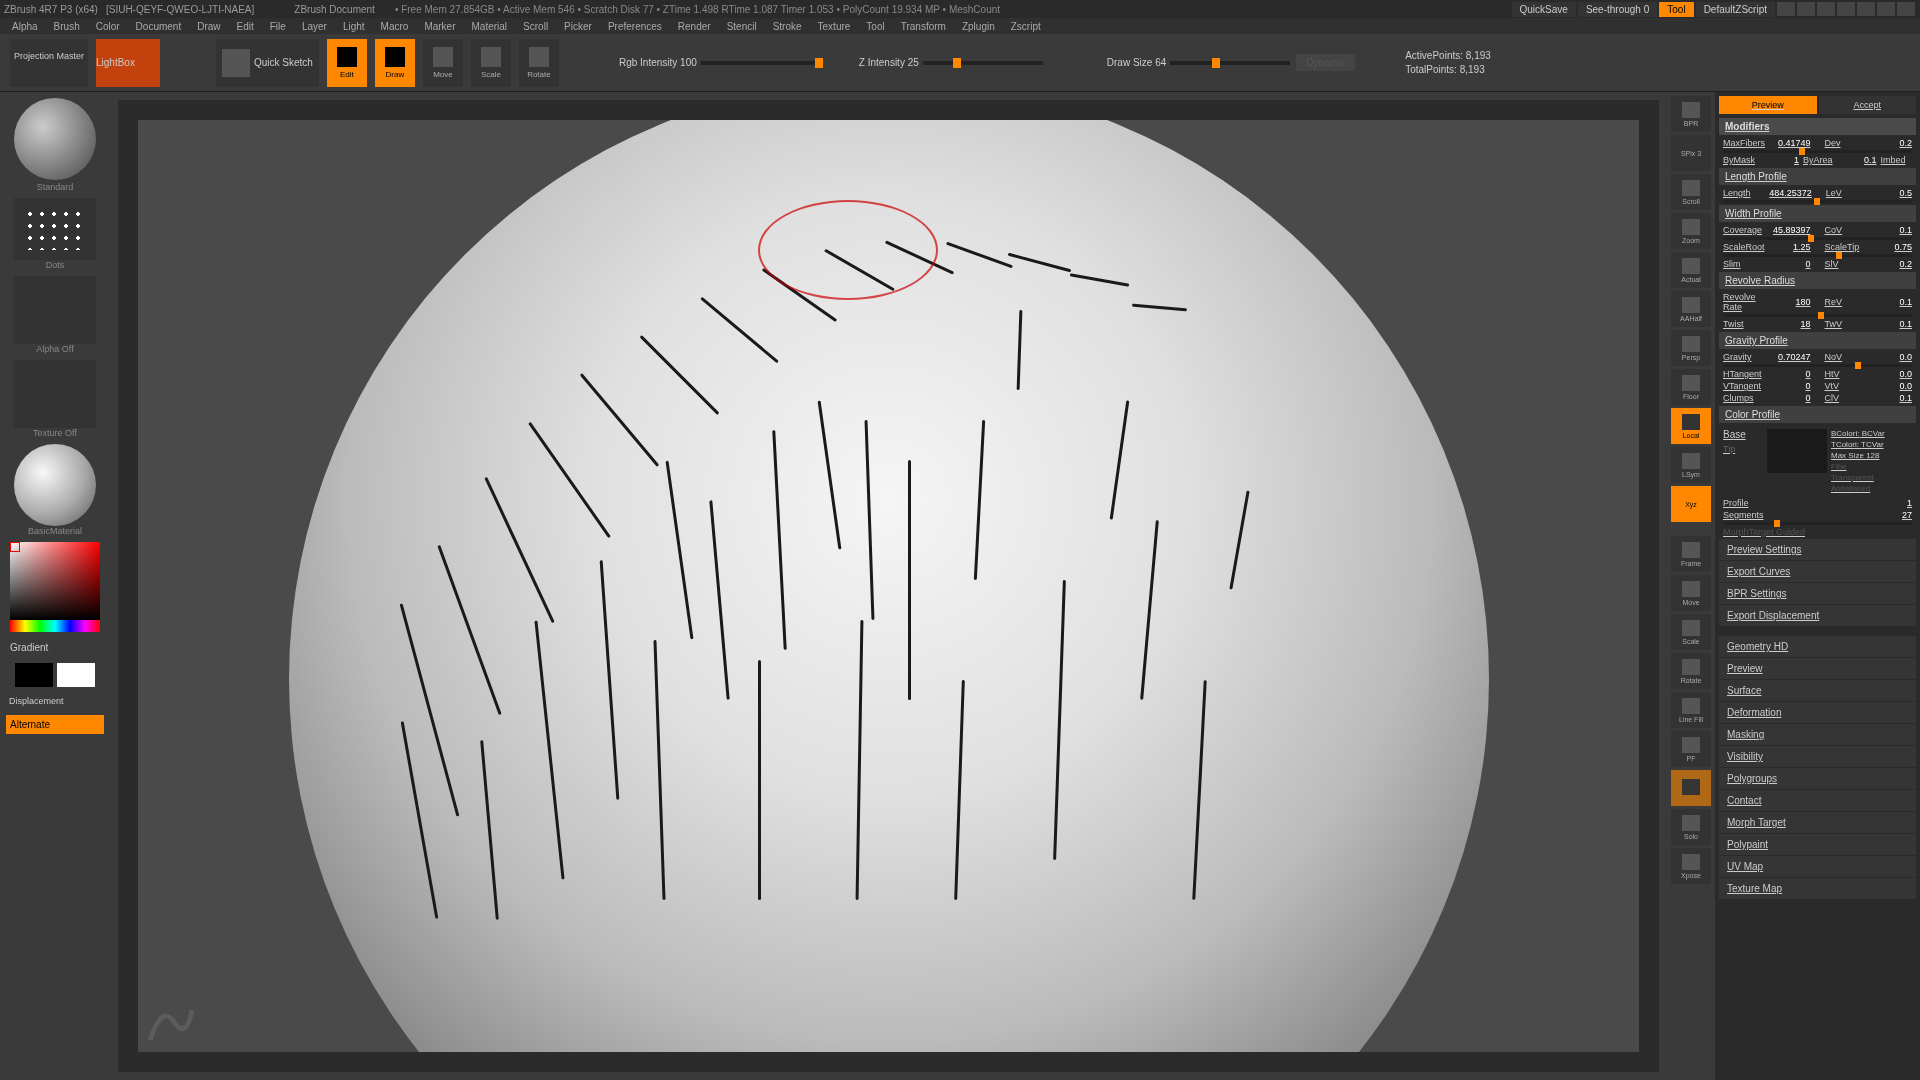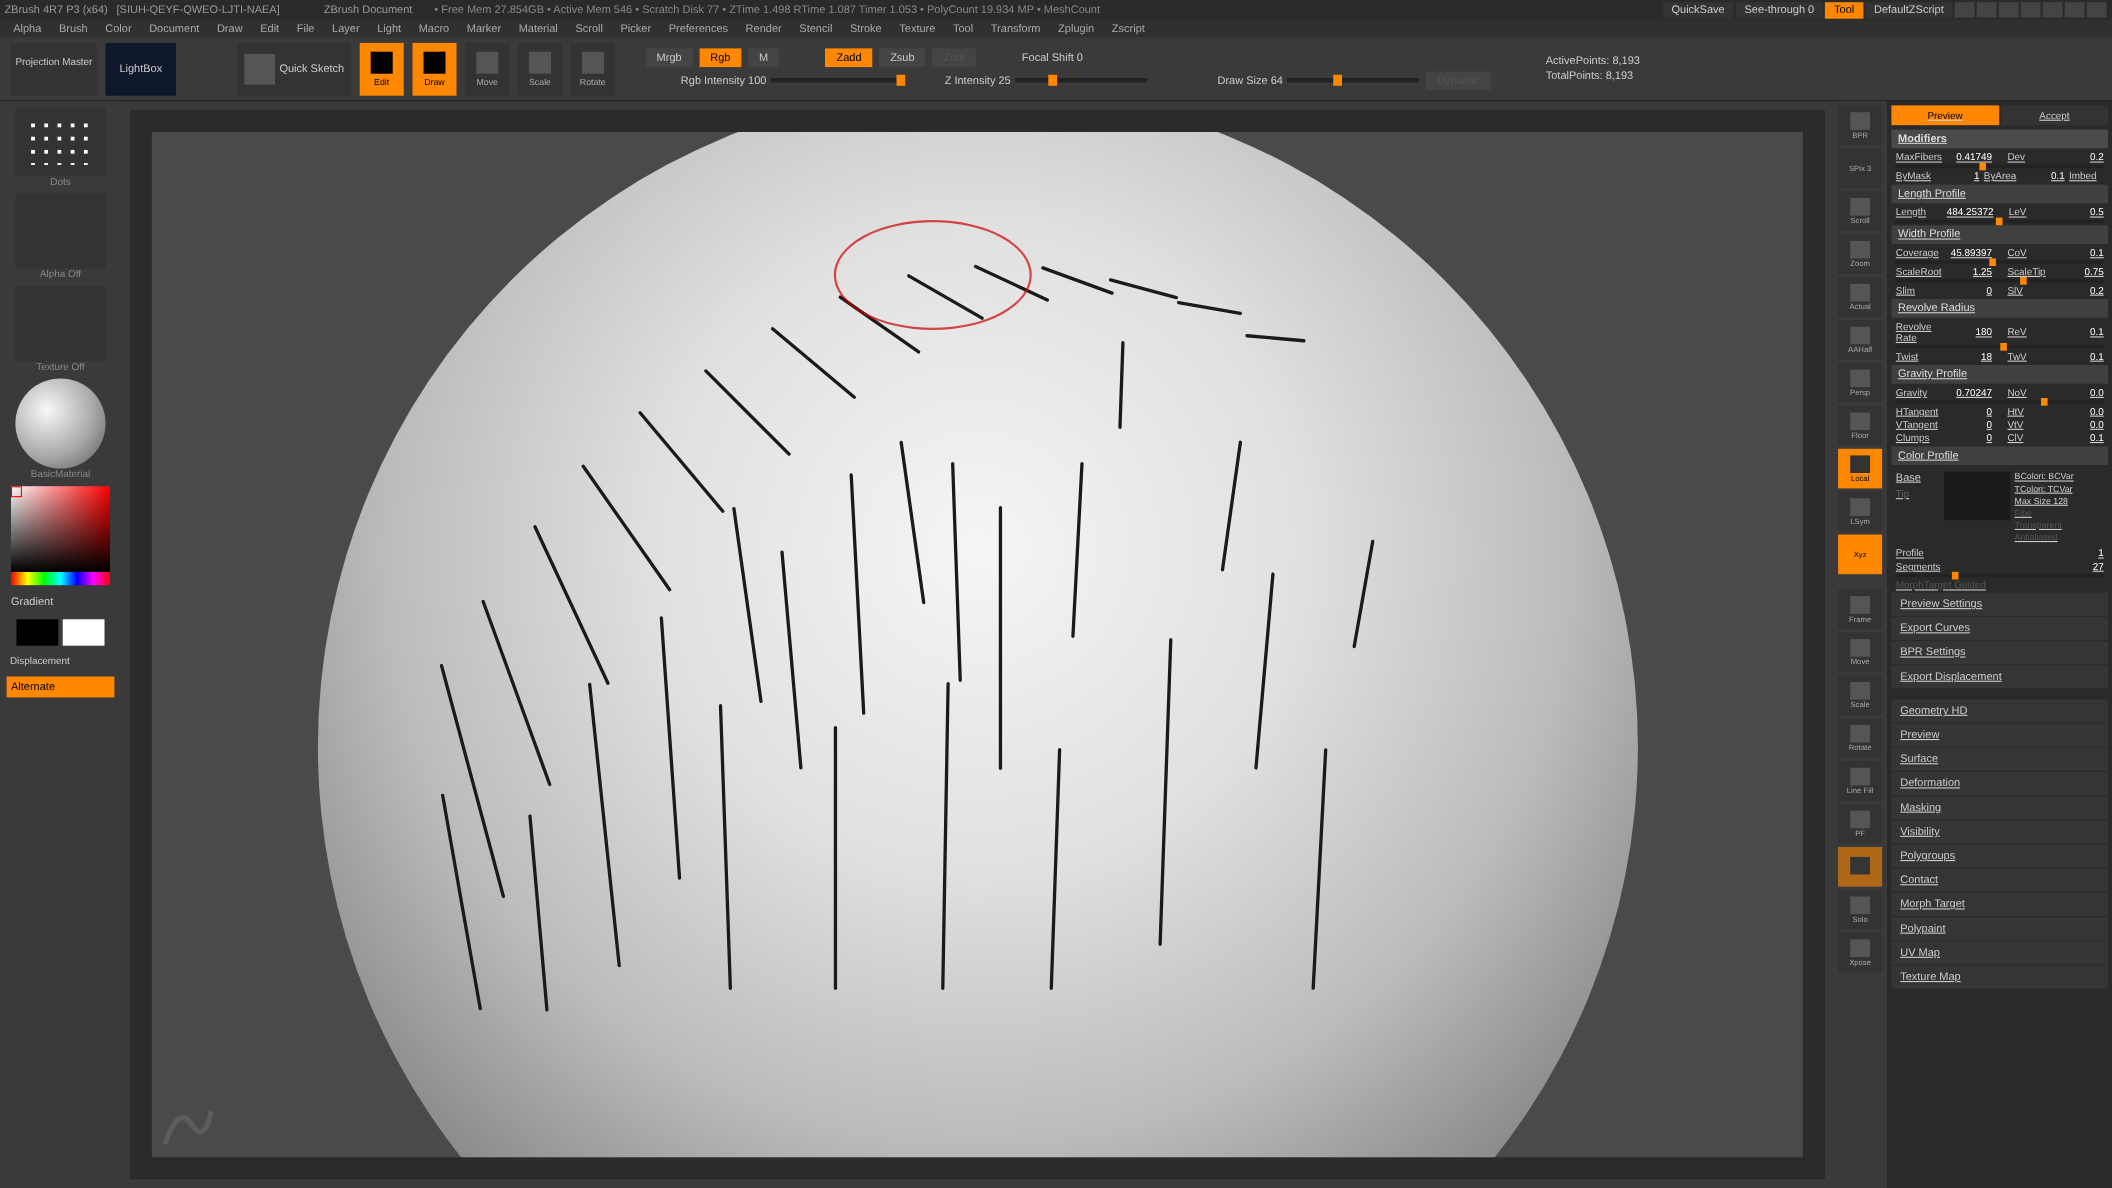--- a/index.html
+++ b/index.html
@@ -13,21 +13,21 @@
 .title-bar .btn.orange { background: #ff8800; color: #000; }
 .title-bar .icon-btn { width: 18px; height: 14px; background: #444; margin: 0 1px; display: inline-block; }
 
 
 .menu-bar { height: 16px; background: #303030; display: flex; align-items: center; padding: 0 4px; font-size: 10px; }
 .menu-bar span { padding: 0 8px; color: #aaa; cursor: pointer; }
 
 
 .top-toolbar { height: 58px; background: #3a3a3a; display: flex; align-items: center; padding: 4px 10px; gap: 8px; border-bottom: 1px solid #222; }
 .proj-master { width: 78px; height: 48px; background: #333; text-align: center; font-size: 9px; padding-top: 12px; color: #ccc; }
-.lightbox { width: 64px; height: 48px; background: #0f172a; text-align: center; font-size: 10px; line-height: 48px; }
+.lightbox { width: 64px; height: 48px; background: #c2410c; font-size: 10px; line-height: 48px; }
 .tool-btn { width: 40px; height: 48px; background: #333; display: flex; flex-direction: column; align-items: center; justify-content: center; font-size: 8px; color: #aaa; gap: 3px; }
 .tool-btn.active { background: #ff8800; color: #000; }
 .tool-btn .ico { width: 20px; height: 20px; background: #555; }
 .tool-btn.active .ico { background: #000; }
 .qsketch { display: flex; align-items: center; gap: 4px; background: #333; padding: 6px; height: 48px; }
 .qsketch .ico { width: 28px; height: 28px; background: #555; }
 
 .mid-controls { display: flex; flex-direction: column; gap: 4px; margin-left: 20px; }
 .ctrl-row { display: flex; align-items: center; gap: 6px; }
 .ctrl-btn { padding: 3px 10px; background: #444; font-size: 10px; color: #ccc; }
@@ -171,31 +171,20 @@
       <div class="ico"></div>
       <span>Scale</span>
     </div>
   <div class="tool-btn">
       <div class="ico"></div>
       <span>Rotate</span>
     </div>
 
   <div class="mid-controls">
     <div class="ctrl-row">
-      <span class="ctrl-btn">Mrgb</span>
-      <span class="ctrl-btn active">Rgb</span>
-      <span class="ctrl-btn">M</span>
-      <span style="width:30px"></span>
-      <span class="ctrl-btn active">Zadd</span>
-      <span class="ctrl-btn">Zsub</span>
-      <span class="ctrl-btn dim">Zcut</span>
-      <span style="width:30px"></span>
-      <span class="slider-lbl"><span>Focal Shift</span> <span>0</span></span>
-    </div>
-    <div class="ctrl-row">
       <div class="slider-group">
         <span class="slider-lbl"><span>Rgb Intensity</span> <span>100</span></span>
         <div class="slider-track">
             <div class="handle" style="left:95%"></div>
           </div>
       </div>
       <div class="slider-group">
         <span class="slider-lbl"><span>Z Intensity</span> <span>25</span></span>
         <div class="slider-track">
             <div class="handle" style="left:25%"></div>
@@ -214,20 +203,24 @@
 
   <div class="stats">
     <div><span>ActivePoints:</span> <span>8,193</span></div>
     <div><span>TotalPoints:</span> <span>8,193</span></div>
   </div>
 </div>
 
 <div class="main-area">
 
   <div class="left-sidebar">
+    <div>
+      <div class="brush-preview"></div>
+      <div class="brush-name">Standard</div>
+    </div>
     <div>
       <div class="stroke-preview"></div>
       <div class="stroke-name">Dots</div>
     </div>
     <div>
       <div class="alpha-box"></div>
       <div class="stroke-name">Alpha Off</div>
     </div>
     <div>
       <div class="tex-box"></div>

